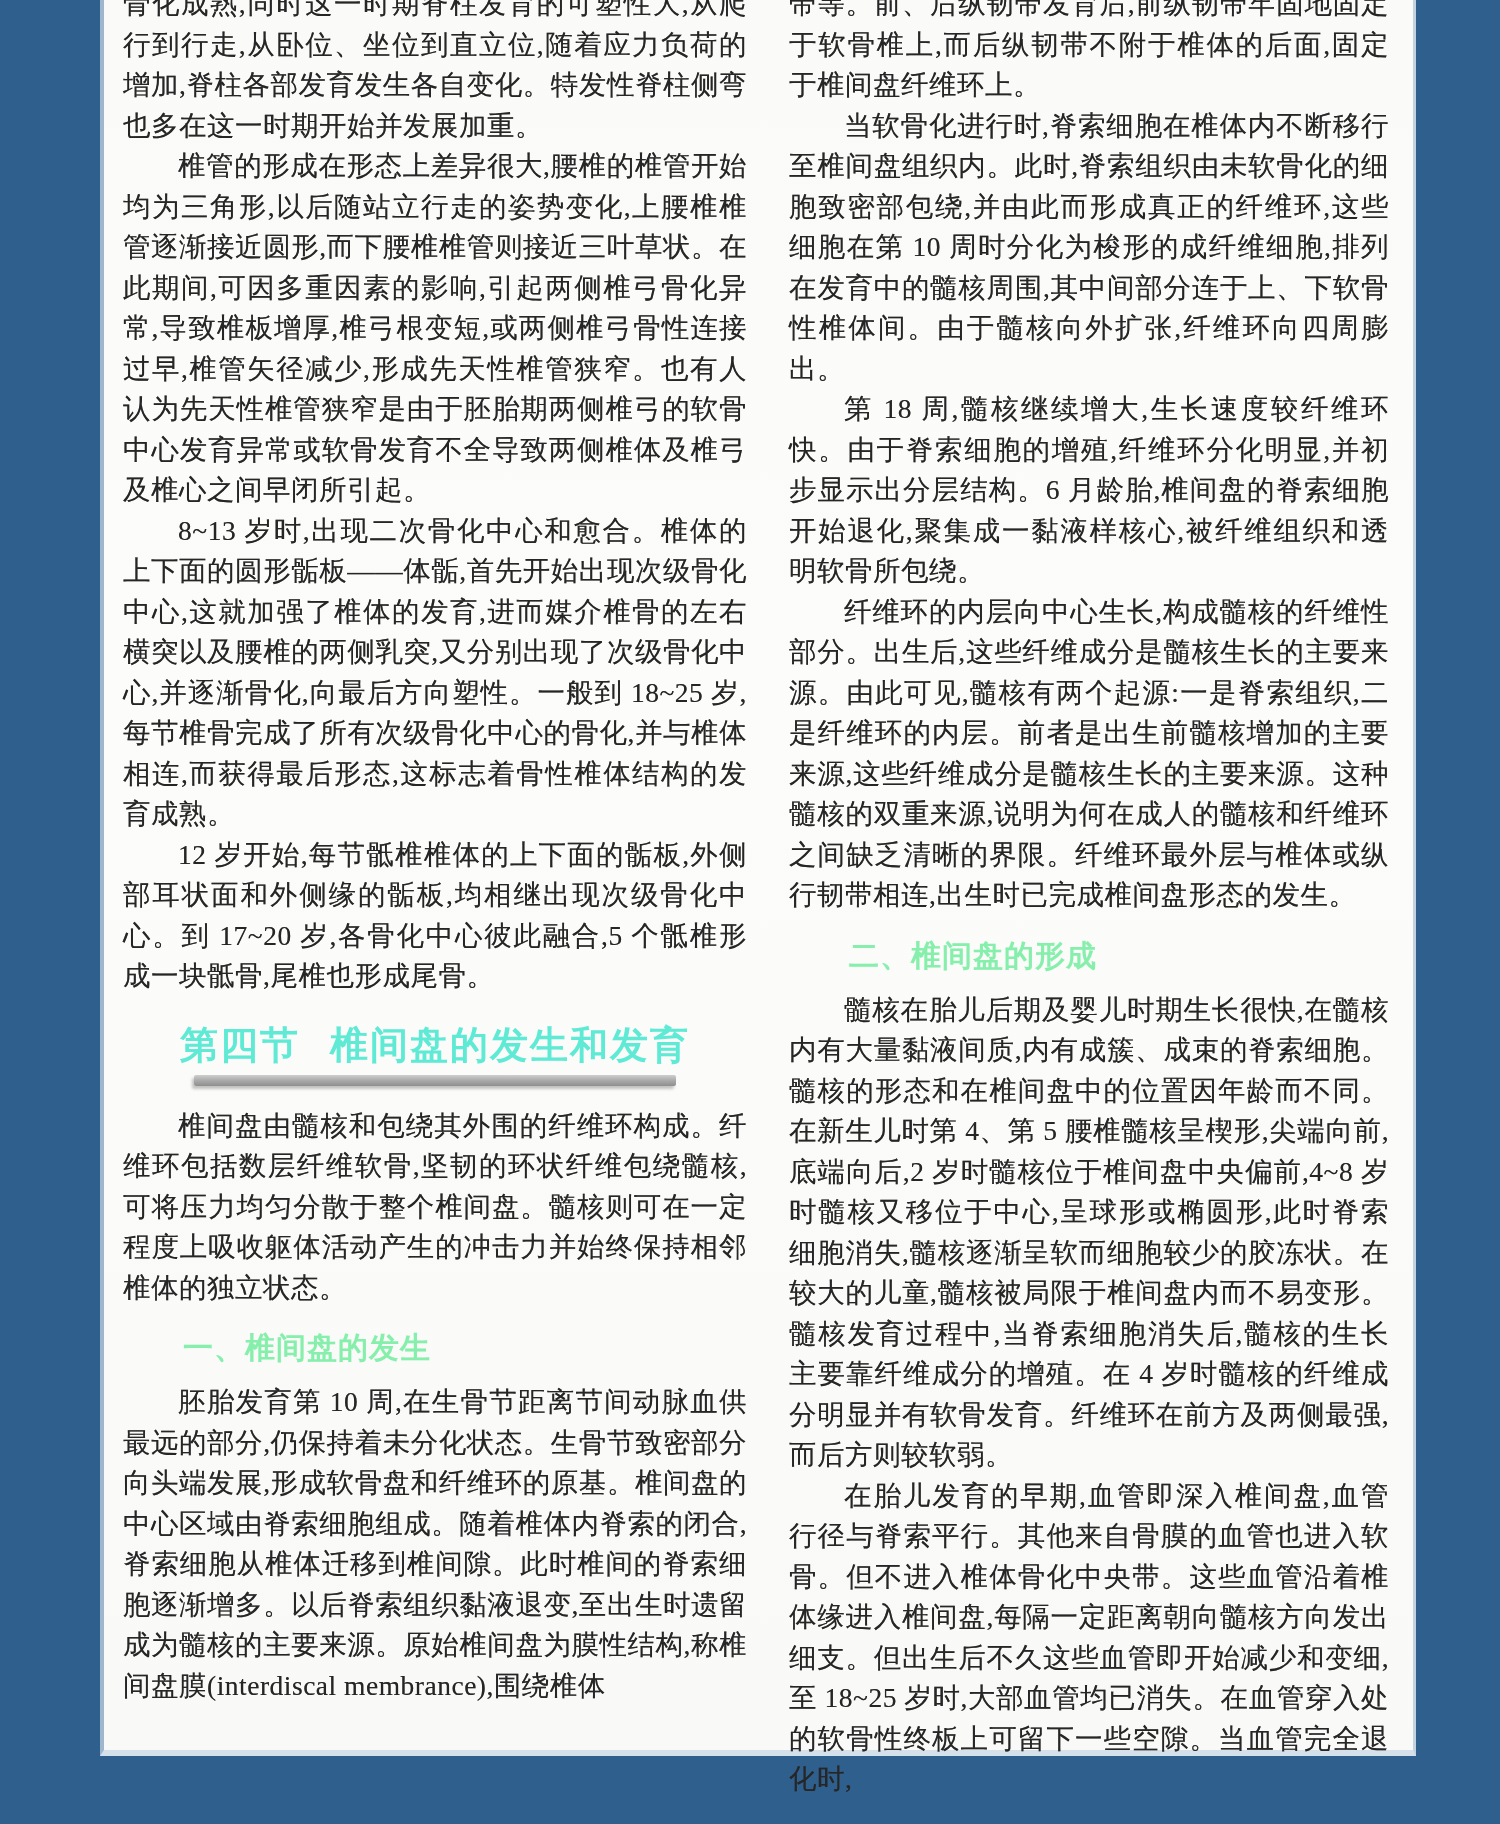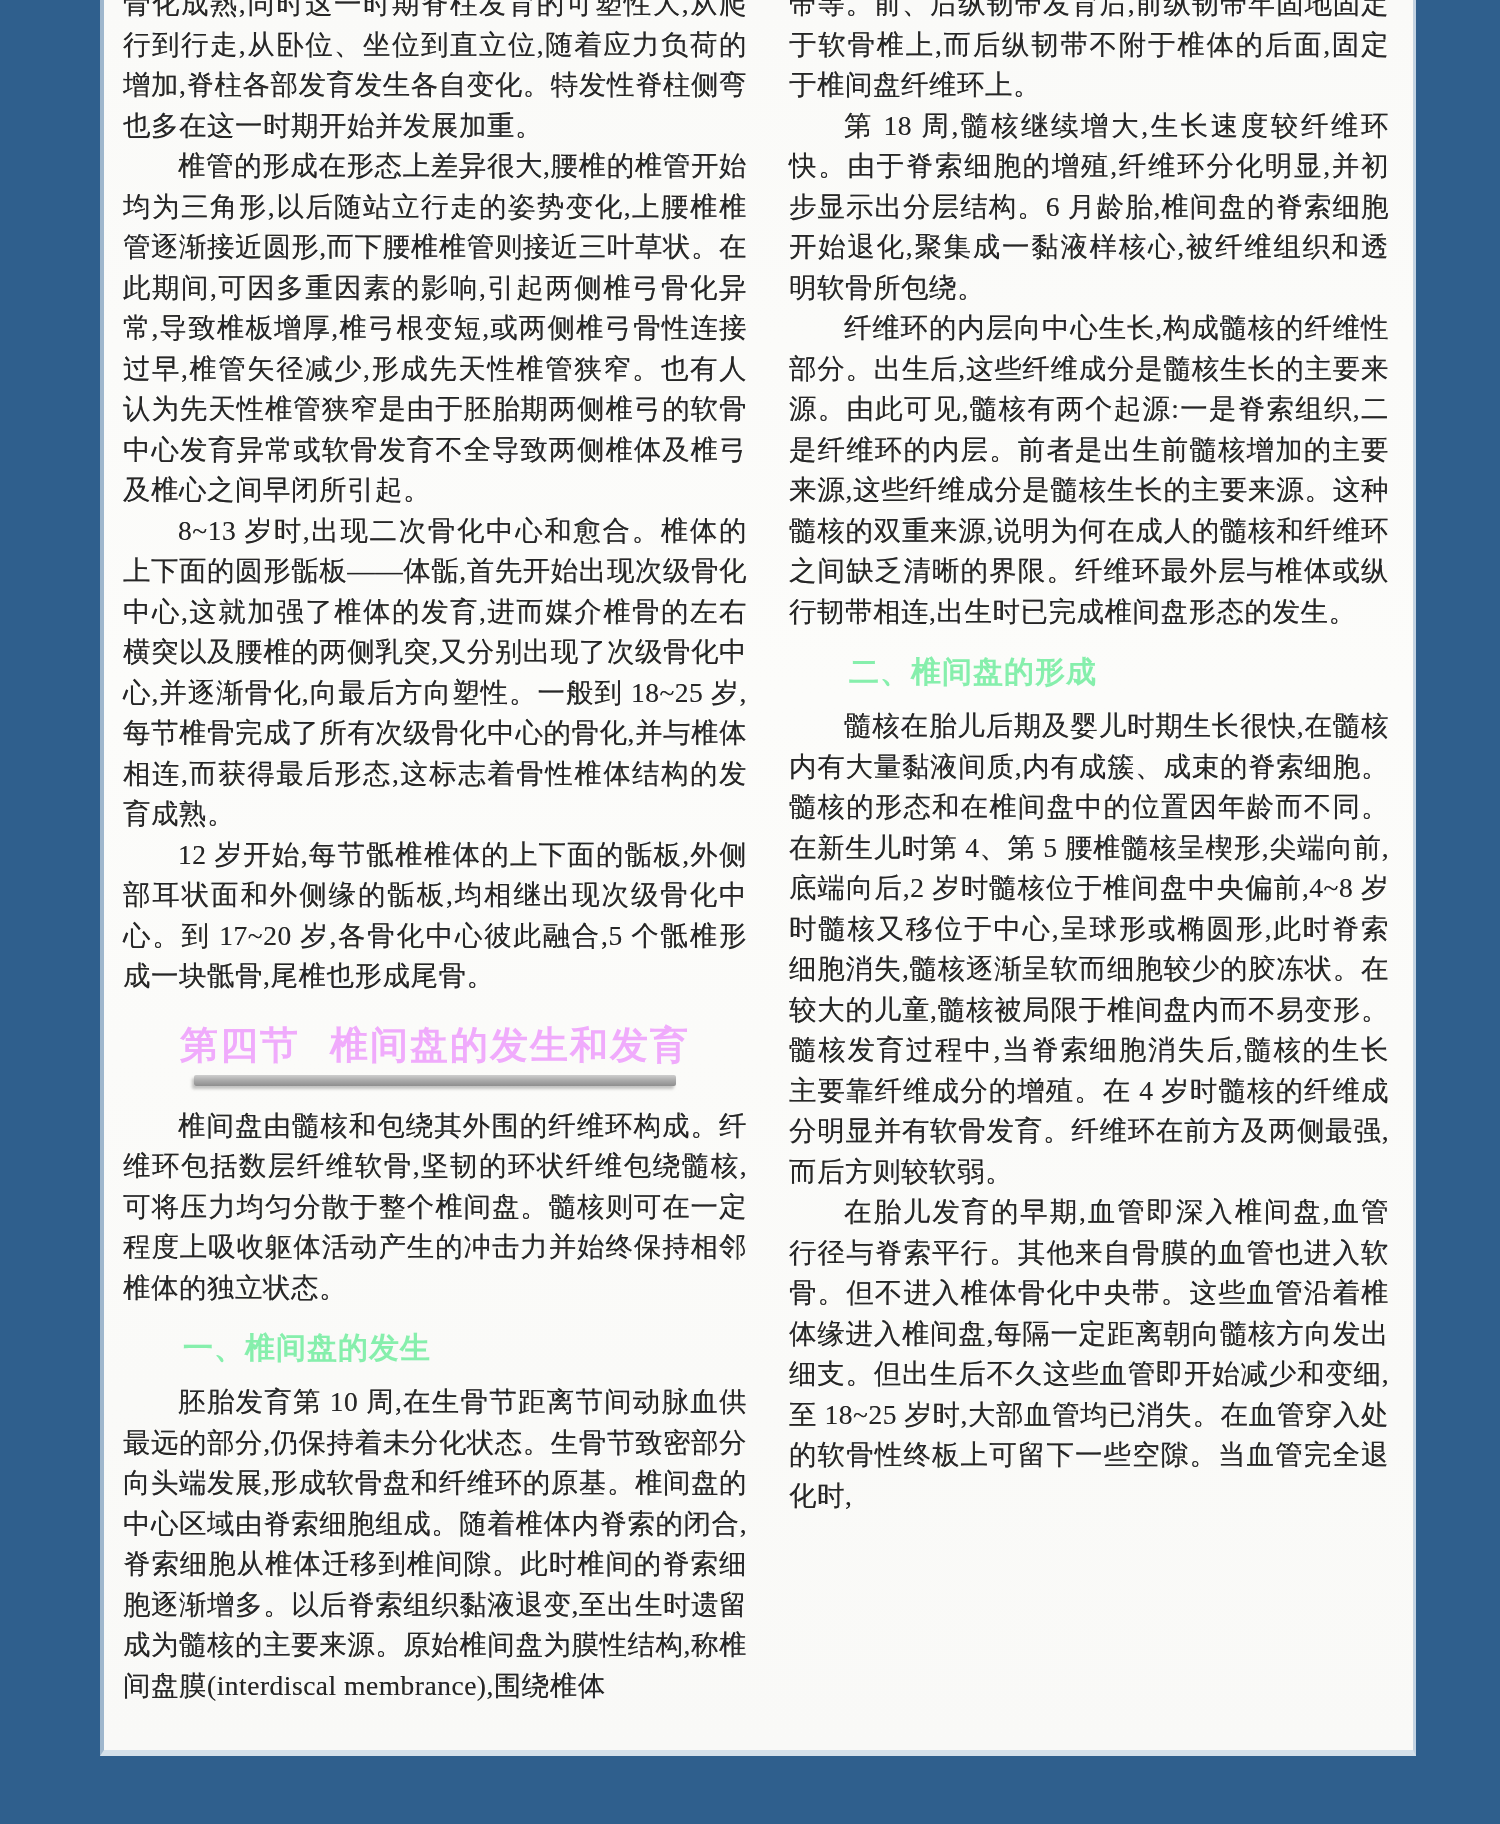--- a/index.html
+++ b/index.html
@@ -41,21 +41,21 @@
   .section-header {
     margin: 22px 0 20px 0;
     text-align: center;
   }
   .section-title {
     display: inline-block;
     font-family: "Liberation Sans", "DejaVu Sans", sans-serif;
     font-weight: 700;
     font-size: 38px;
     line-height: 52px;
-    color: #f0abfc;
+    color: #5eead4;
     letter-spacing: 2px;
     white-space: nowrap;
   }
   .section-number { margin-right: 30px; }
   .section-bar {
     margin: 4px auto 0 auto;
     width: 482px; height: 11px;
     background: linear-gradient(180deg, #cfcfcf 0%, #adadad 45%, #8e8e8e 100%);
     border-radius: 2px;
     box-shadow: -2px 3px 3px rgba(90,90,90,0.35);
@@ -88,18 +88,19 @@
     <div class="section-bar"></div>
   </div>
 
   <p class="para">椎间盘由髓核和包绕其外围的纤维环构成。纤维环包括数层纤维软骨,坚韧的环状纤维包绕髓核,可将压力均匀分散于整个椎间盘。髓核则可在一定程度上吸收躯体活动产生的冲击力并始终保持相邻椎体的独立状态。</p>
   <h3 class="subsection">一、椎间盘的发生</h3>
   <p class="para">胚胎发育第 10 周,在生骨节距离节间动脉血供最远的部分,仍保持着未分化状态。生骨节致密部分向头端发展,形成软骨盘和纤维环的原基。椎间盘的中心区域由脊索细胞组成。随着椎体内脊索的闭合,脊索细胞从椎体迁移到椎间隙。此时椎间的脊索细胞逐渐增多。以后脊索组织黏液退变,至出生时遗留成为髓核的主要来源。原始椎间盘为膜性结构,称椎间盘膜(interdiscal membrance),围绕椎体</p>
 </div>
 
 <div class="col col-right">
   <p class="para cont">带等。前、后纵韧带发育后,前纵韧带牢固地固定于软骨椎上,而后纵韧带不附于椎体的后面,固定于椎间盘纤维环上。</p>
+  <p class="para">当软骨化进行时,脊索细胞在椎体内不断移行至椎间盘组织内。此时,脊索组织由未软骨化的细胞致密部包绕,并由此而形成真正的纤维环,这些细胞在第 10 周时分化为梭形的成纤维细胞,排列在发育中的髓核周围,其中间部分连于上、下软骨性椎体间。由于髓核向外扩张,纤维环向四周膨出。</p>
   <p class="para">第 18 周,髓核继续增大,生长速度较纤维环快。由于脊索细胞的增殖,纤维环分化明显,并初步显示出分层结构。6 月龄胎,椎间盘的脊索细胞开始退化,聚集成一黏液样核心,被纤维组织和透明软骨所包绕。</p>
   <p class="para">纤维环的内层向中心生长,构成髓核的纤维性部分。出生后,这些纤维成分是髓核生长的主要来源。由此可见,髓核有两个起源:一是脊索组织,二是纤维环的内层。前者是出生前髓核增加的主要来源,这些纤维成分是髓核生长的主要来源。这种髓核的双重来源,说明为何在成人的髓核和纤维环之间缺乏清晰的界限。纤维环最外层与椎体或纵行韧带相连,出生时已完成椎间盘形态的发生。</p>
   <h3 class="subsection">二、椎间盘的形成</h3>
   <p class="para">髓核在胎儿后期及婴儿时期生长很快,在髓核内有大量黏液间质,内有成簇、成束的脊索细胞。髓核的形态和在椎间盘中的位置因年龄而不同。在新生儿时第 4、第 5 腰椎髓核呈楔形,尖端向前,底端向后,2 岁时髓核位于椎间盘中央偏前,4~8 岁时髓核又移位于中心,呈球形或椭圆形,此时脊索细胞消失,髓核逐渐呈软而细胞较少的胶冻状。在较大的儿童,髓核被局限于椎间盘内而不易变形。髓核发育过程中,当脊索细胞消失后,髓核的生长主要靠纤维成分的增殖。在 4 岁时髓核的纤维成分明显并有软骨发育。纤维环在前方及两侧最强,而后方则较软弱。</p>
   <p class="para">在胎儿发育的早期,血管即深入椎间盘,血管行径与脊索平行。其他来自骨膜的血管也进入软骨。但不进入椎体骨化中央带。这些血管沿着椎体缘进入椎间盘,每隔一定距离朝向髓核方向发出细支。但出生后不久这些血管即开始减少和变细,至 18~25 岁时,大部血管均已消失。在血管穿入处的软骨性终板上可留下一些空隙。当血管完全退化时,</p>
 </div>
 
 </body></html>

